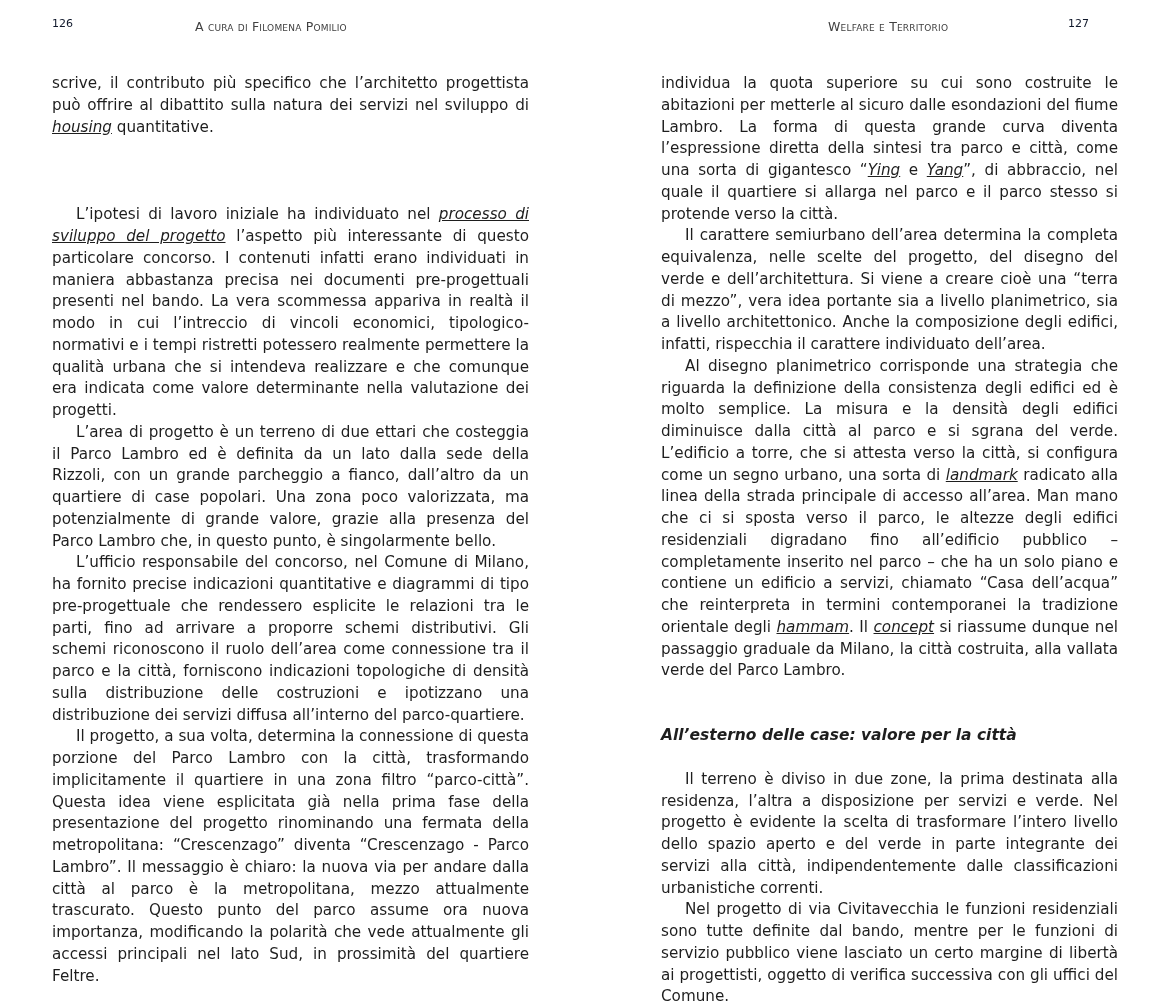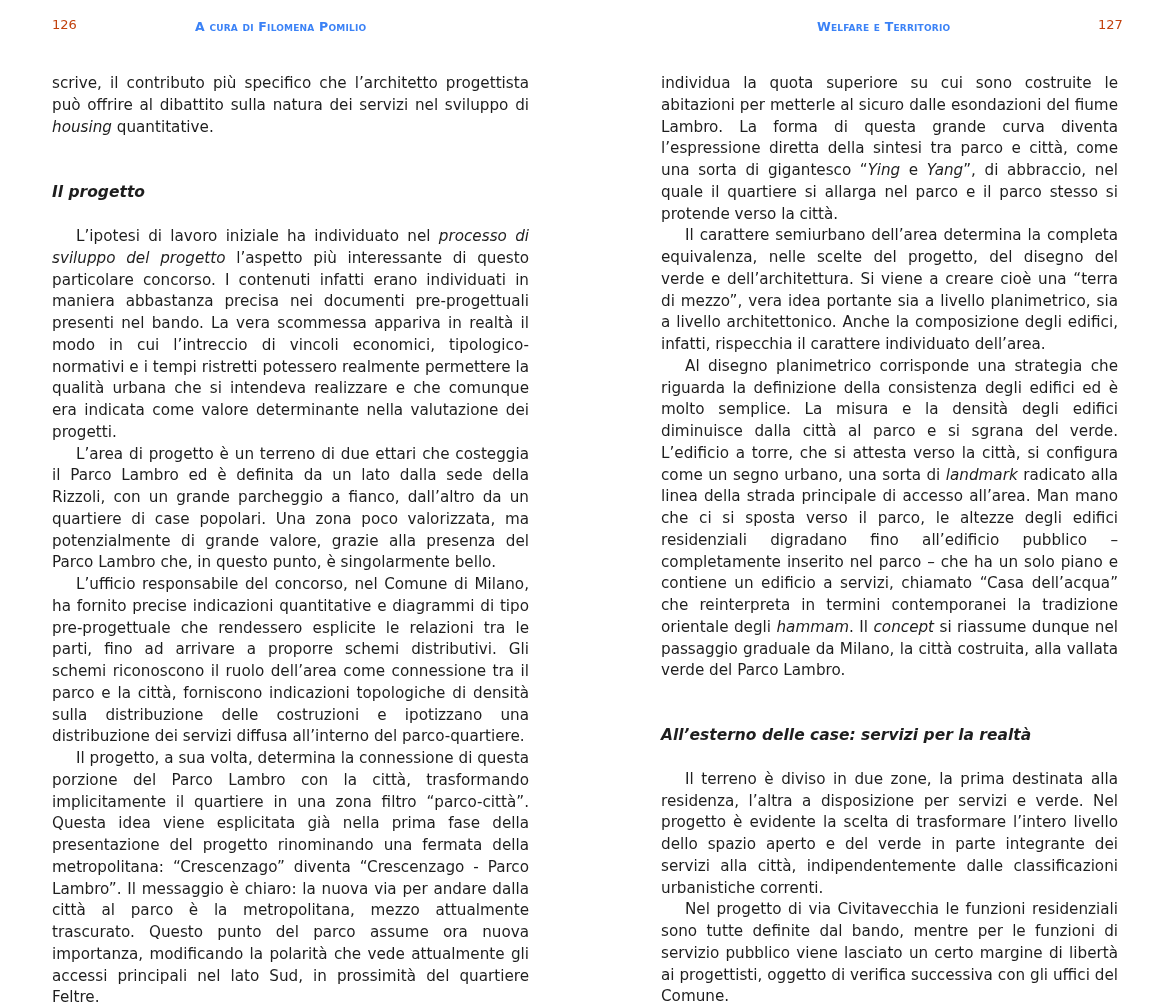--- a/index.html
+++ b/index.html
@@ -1,50 +1,49 @@
 <!DOCTYPE html>
 <html><head>
   <meta charset="utf-8">
   <style>
     html, body { margin: 0; padding: 0; background: #ffffff; }
     body { width: 1160px; height: 1008px; position: relative; overflow: hidden;
            font-family: "DejaVu Sans", sans-serif; color: #1e1e1e; }
     .page { position: absolute; top: 0; height: 1008px; }
     .page.left { left: 0; width: 580px; }
     .page.right { left: 580px; width: 580px; }
-    .folio { position: absolute; top: 17px; font-size: 13px; color: #c2410c; }
+    .folio { position: absolute; top: 17px; font-size: 11px; color: #0f172a; }
     .runhead { position: absolute; top: 19px; font-size: 11px; letter-spacing: 0.2px;
-               color: #3b82f6; font-variant: small-caps; font-size: 12.5px; font-weight: bold; }
+               color: #404040; font-variant: small-caps; font-size: 12.5px; }
     .left .folio { left: 52px; }
     .left .runhead { left: 195px; }
-    .right .runhead { left: 237px; text-align: right; }
-    .right .folio { left: 518px; }
+    .right .runhead { left: 248px; text-align: right; }
+    .right .folio { left: 488px; }
     .col { position: absolute; font-size: 15.2px; line-height: 21.75px; text-align: justify; }
     .left .col { left: 52px; width: 477px; top: 73px; }
     .right .col { left: 81px; width: 457px; top: 73px; }
     .col p { margin: 0; text-indent: 24px; }
     .col p.noindent { text-indent: 0; }
     .col h2 { margin: 0; font-size: 15.5px; font-weight: bold; font-style: italic; line-height: 21.75px; }
     .gap1 { height: 44px; }
     .gap2 { height: 22px; }
     .gap3 { height: 43px; }
-    em { font-style: italic; }
+    em { font-style: italic; text-decoration: underline; }
   </style>
 </head>
 <body>
 
 <div class="page left">
   <div class="folio">126</div>
   <div class="runhead">A cura di Filomena Pomilio</div>
   <div class="col">
     <p class="noindent">
       <span>scrive, il contributo più specifico che l’architetto progettista può offrire al dibattito sulla natura dei servizi nel sviluppo di </span><em>housing</em><span> quantitative.</span>
     </p>
     <div class="gap1"></div>
-    <h2>Il progetto</h2>
     <div class="gap2"></div>
     <p>
       <span>L’ipotesi di lavoro iniziale ha individuato nel </span><em>processo di sviluppo del progetto</em><span> l’aspetto più interessante di questo particolare concorso. I contenuti infatti erano individuati in maniera abbastanza precisa nei documenti pre-progettuali presenti nel bando. La vera scommessa appariva in realtà il modo in cui l’intreccio di vincoli economici, tipologico-normativi e i tempi ristretti potessero realmente permettere la qualità urbana che si intendeva realizzare e che comunque era indicata come valore determinante nella valutazione dei progetti.</span>
     </p>
     <p><span>L’area di progetto è un terreno di due ettari che costeggia il Parco Lambro ed è definita da un lato dalla sede della Rizzoli, con un grande parcheggio a fianco, dall’altro da un quartiere di case popolari. Una zona poco valorizzata, ma potenzialmente di grande valore, grazie alla presenza del Parco Lambro che, in questo punto, è singolarmente bello.</span></p>
     <p><span>L’ufficio responsabile del concorso, nel Comune di Milano, ha fornito precise indicazioni quantitative e diagrammi di tipo pre-progettuale che rendessero esplicite le relazioni tra le parti, fino ad arrivare a proporre schemi distributivi. Gli schemi riconoscono il ruolo dell’area come connessione tra il parco e la città, forniscono indicazioni topologiche di densità sulla distribuzione delle costruzioni e ipotizzano una distribuzione dei servizi diffusa all’interno del parco-quartiere.</span></p>
     <p><span>Il progetto, a sua volta, determina la connessione di questa porzione del Parco Lambro con la città, trasformando implicitamente il quartiere in una zona filtro “parco-città”. Questa idea viene esplicitata già nella prima fase della presentazione del progetto rinominando una fermata della metropolitana: “Crescenzago” diventa “Crescenzago - Parco Lambro”. Il messaggio è chiaro: la nuova via per andare dalla città al parco è la metropolitana, mezzo attualmente trascurato. Questo punto del parco assume ora nuova importanza, modificando la polarità che vede attualmente gli accessi principali nel lato Sud, in prossimità del quartiere Feltre.</span></p>
 
   </div>
 </div>
@@ -54,19 +53,19 @@
   <div class="folio">127</div>
   <div class="col">
     <p class="noindent">
       <span>individua la quota superiore su cui sono costruite le abitazioni per metterle al sicuro dalle esondazioni del fiume Lambro. La forma di questa grande curva diventa l’espressione diretta della sintesi tra parco e città, come una sorta di gigantesco “</span><em>Ying</em><span> e </span><em>Yang</em><span>”, di abbraccio, nel quale il quartiere si allarga nel parco e il parco stesso si protende verso la città.</span>
     </p>
     <p><span>Il carattere semiurbano dell’area determina la completa equivalenza, nelle scelte del progetto, del disegno del verde e dell’architettura. Si viene a creare cioè una “terra di mezzo”, vera idea portante sia a livello planimetrico, sia a livello architettonico. Anche la composizione degli edifici, infatti, rispecchia il carattere individuato dell’area.</span></p>
     <p>
       <span>Al disegno planimetrico corrisponde una strategia che riguarda la definizione della consistenza degli edifici ed è molto semplice. La misura e la densità degli edifici diminuisce dalla città al parco e si sgrana del verde. L’edificio a torre, che si attesta verso la città, si configura come un segno urbano, una sorta di </span><em>landmark</em><span> radicato alla linea della strada principale di accesso all’area. Man mano che ci si sposta verso il parco, le altezze degli edifici residenziali digradano fino all’edificio pubblico – completamente inserito nel parco – che ha un solo piano e contiene un edificio a servizi, chiamato “Casa dell’acqua” che reinterpreta in termini contemporanei la tradizione orientale degli </span><em>hammam</em><span>. Il </span><em>concept</em><span> si riassume dunque nel passaggio graduale da Milano, la città costruita, alla vallata verde del Parco Lambro.</span>
     </p>
     <div class="gap3"></div>
-    <h2>All’esterno delle case: servizi per la realtà</h2>
+    <h2>All’esterno delle case: valore per la città</h2>
     <div class="gap2"></div>
     <p><span>Il terreno è diviso in due zone, la prima destinata alla residenza, l’altra a disposizione per servizi e verde. Nel progetto è evidente la scelta di trasformare l’intero livello dello spazio aperto e del verde in parte integrante dei servizi alla città, indipendentemente dalle classificazioni urbanistiche correnti.</span></p>
     <p><span>Nel progetto di via Civitavecchia le funzioni residenziali sono tutte definite dal bando, mentre per le funzioni di servizio pubblico viene lasciato un certo margine di libertà ai progettisti, oggetto di verifica successiva con gli uffici del Comune.</span></p>
 
   </div>
 </div>
 
 </body></html>

